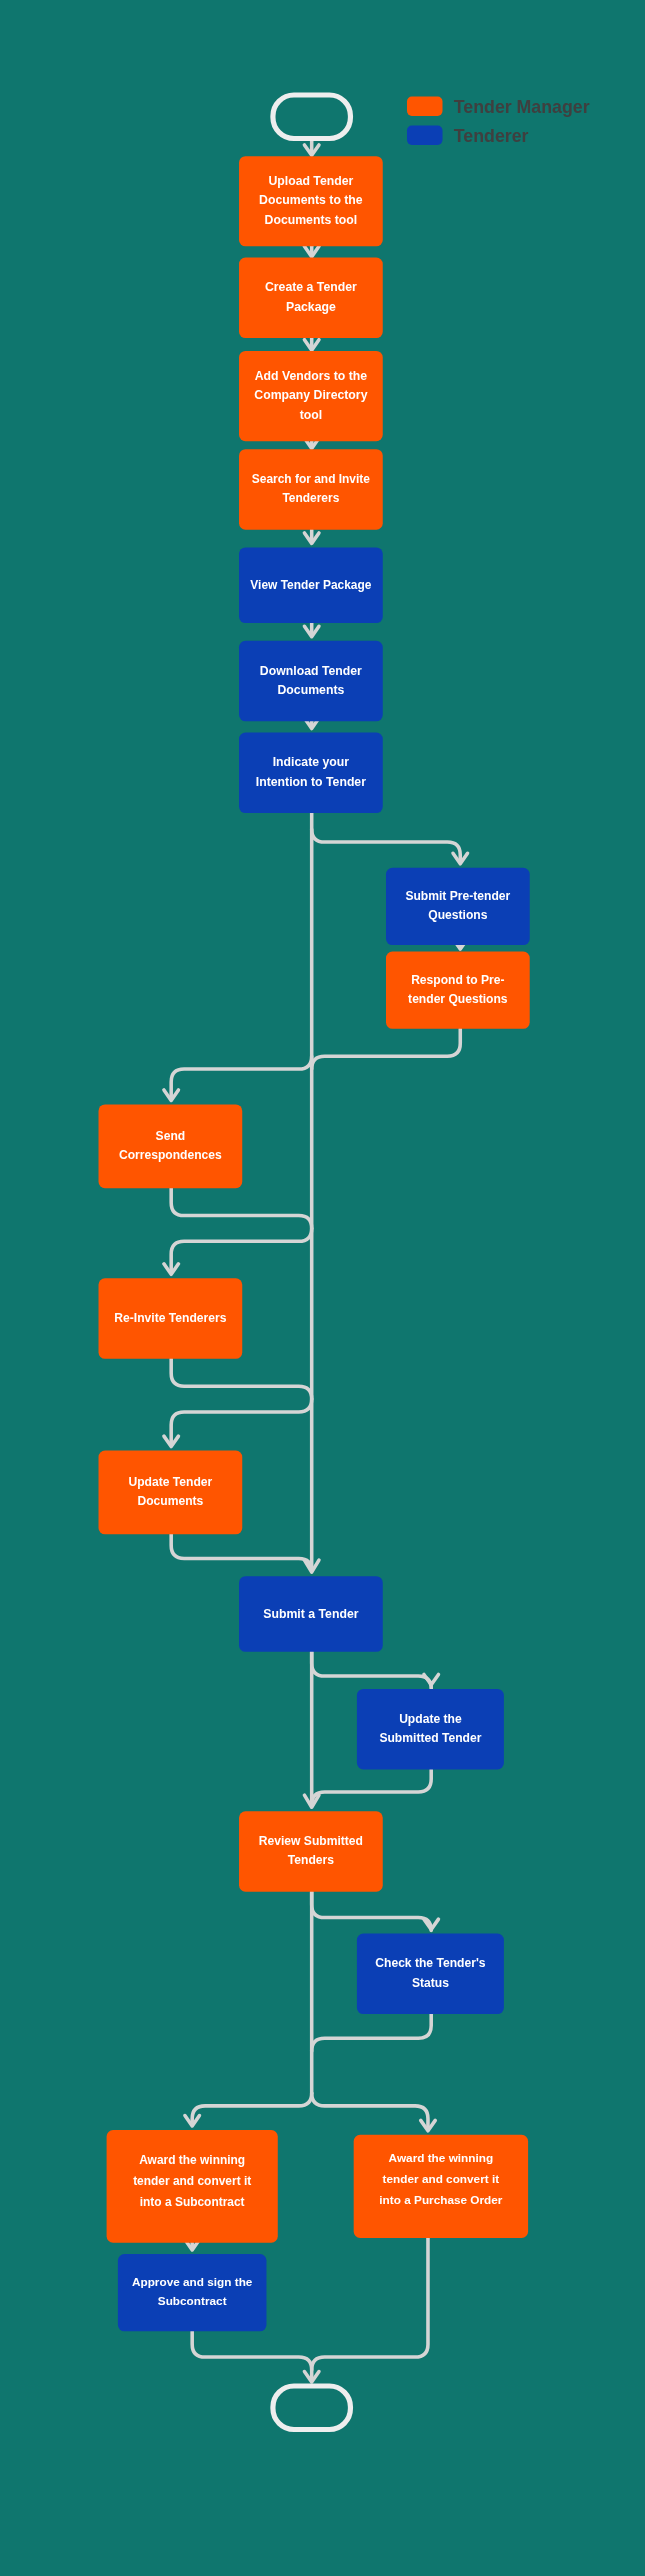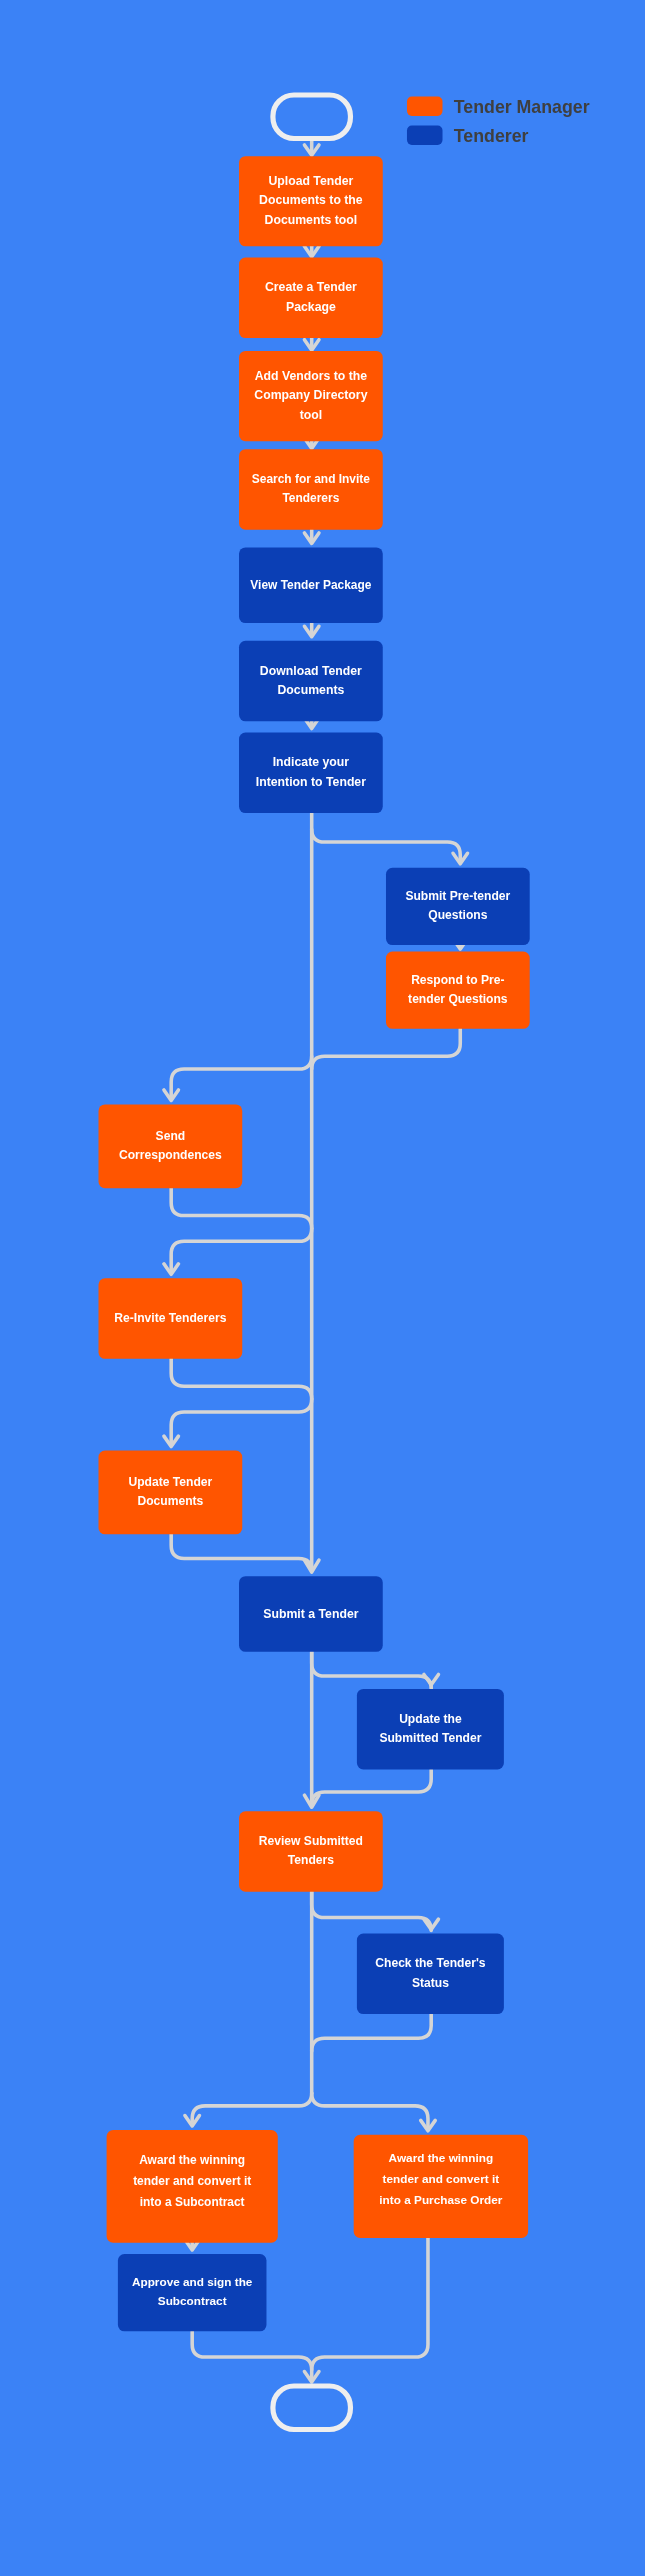--- a/index.html
+++ b/index.html
@@ -59,21 +59,21 @@
   }
   .terminal-node {
     fill: none;
     stroke: #eeeeee;
     stroke-width: 3.2;
   }
 </style>
 </head>
 <body style="background: rgb(0, 0, 0);">
 
-<div id="flow-root" style="background: #3b82f6;">
+<div id="flow-root" style="background: #0f766e;">
   <svg class="flow-svg" viewBox="0 0 400 1600" preserveAspectRatio="none">
 
     <g>
       <rect x="252" y="60" width="22" height="12" rx="3" ry="3" fill="#ff5500"></rect>
       <text class="legend-label" x="281" y="67">Tender Manager</text>
 
       <rect x="252" y="78" width="22" height="12" rx="3" ry="3" fill="#0b3fb5"></rect>
       <text class="legend-label" x="281" y="85">Tenderer</text>
     </g>
 

